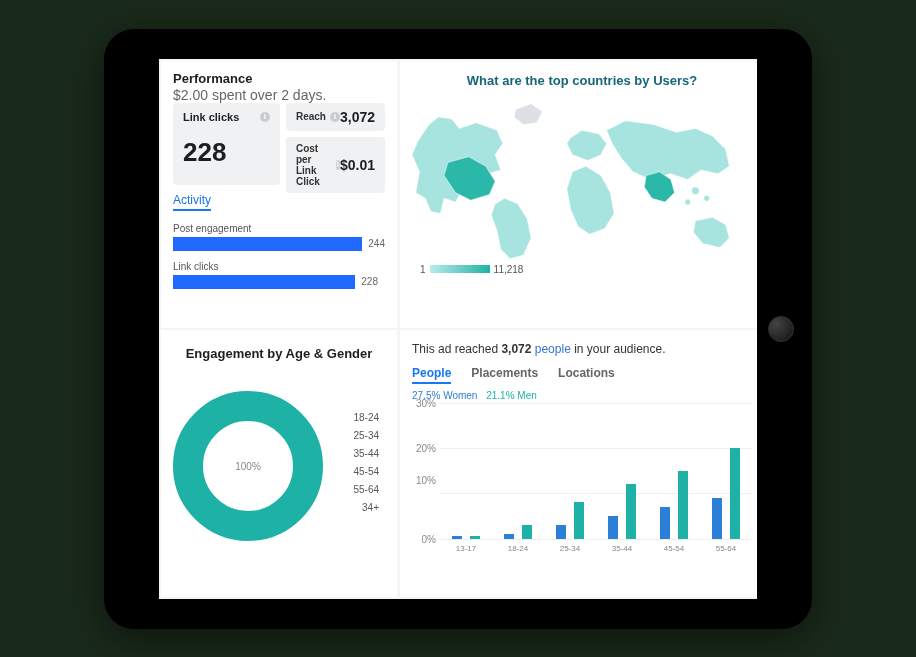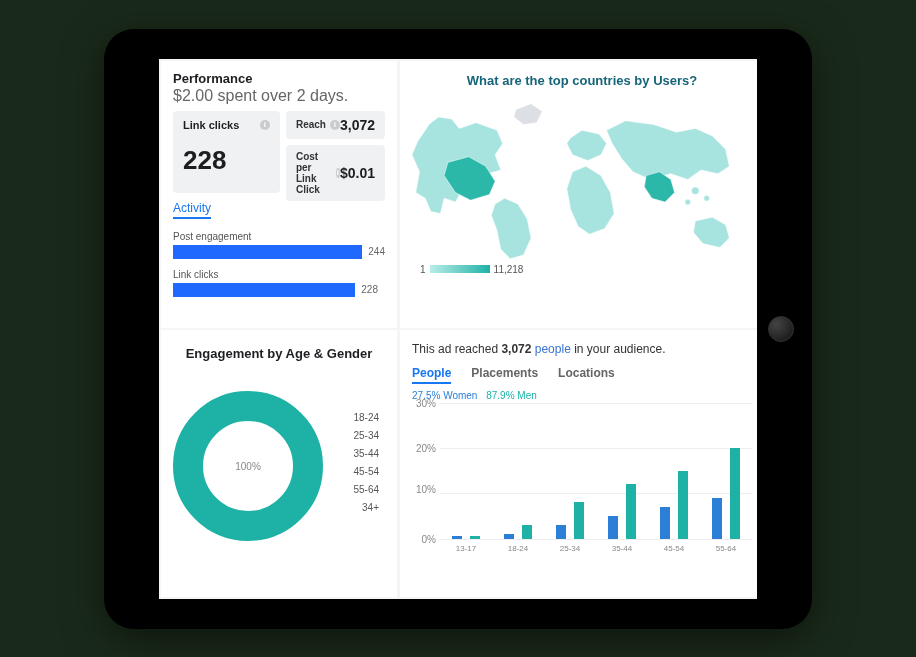--- a/index.html
+++ b/index.html
@@ -43,21 +43,21 @@
     color: #1c1e21;
   }
   .panel { background:#fff; padding:10px 12px; position:relative; }
   .panel.tl { grid-row:1; grid-column:1; margin:2px 2px 1px 2px; }
   .panel.tr { grid-row:1; grid-column:2; margin:2px 2px 1px 1px; }
   .panel.bl { grid-row:2; grid-column:1; margin:1px 2px 2px 2px; }
   .panel.br { grid-row:2; grid-column:2; margin:1px 2px 2px 1px; }
 
   
   .perf-title { font-weight:700; font-size:13px; margin-bottom:1px; }
-  .perf-sub { font-size:16px; color:#666; margin-bottom:6px; }
+  .perf-sub { font-size:14px; color:#666; }
   .stat-row { display:flex; gap:6px; height:82px; margin-bottom:8px;}
   .stat-big { flex:1; background:#f0f1f3; border-radius:4px; padding:8px 10px; position:relative;}
   .stat-label-row { display:flex; justify-content:space-between; align-items:center; font-size:11px; font-weight:700;}
   .info-icon { width:10px;height:10px;border-radius:50%;background:#c9cbcf;display:inline-flex;align-items:center;justify-content:center;font-size:8px;color:#fff;font-weight:700;}
   .stat-big-value { font-size:26px; font-weight:800; margin-top:14px;}
   .stat-stack { flex:1; display:flex; flex-direction:column; gap:6px;}
   .stat-sm { flex:1; background:#f0f1f3; border-radius:4px; padding:6px 10px; display:flex; justify-content:center; align-items:center;}
   .stat-sm-label { font-size:10px; font-weight:700; color:#333; display:flex; align-items:center; gap:4px;}
   .stat-sm-value { font-size:14px; font-weight:800;}
   .tab-activity { color:#1877f2; font-size:12px; font-weight:500; padding:0 0 2px 0; border-bottom:2px solid #1877f2; display:inline-block; margin-bottom:12px;}
@@ -245,27 +245,27 @@
         <span>This ad reached </span><b>3,072</b>
         <span> </span><span class="ppl">people</span><span> in your audience.</span>
       </div>
       <div class="tabs2" id="aud-tabs">
           <span class="active">People</span>
           <span>Placements</span>
           <span>Locations</span>
         </div>
       <div class="br-sub">
         <span class="w">27.5% Women</span>
-        <span class="m">87.9% Men</span>
+        <span class="m">21.1% Men</span>
       </div>
       <div class="bar-chart">
         <div class="bar-y" id="bar-y">
             <div style="top: 0px;">30%</div>
             <div style="top: 45.3333px;">20%</div>
-            <div style="top: 86px;">10%</div>
+            <div style="top: 77px;">10%</div>
             <div style="top: 136px;">0%</div>
           </div>
         <div class="bar-plot" id="bar-plot">
             <div class="bar-grid" style="top: 0px;"></div>
             <div class="bar-grid" style="top: 45.3333px;"></div>
             <div class="bar-grid" style="top: 90.6667px;"></div>
             <div class="bar-grid" style="top: 136px;"></div>
             <div class="bar-groups">
               <div class="bg">
                 <div class="b wm" style="height:2.2666666666666666px"></div>

